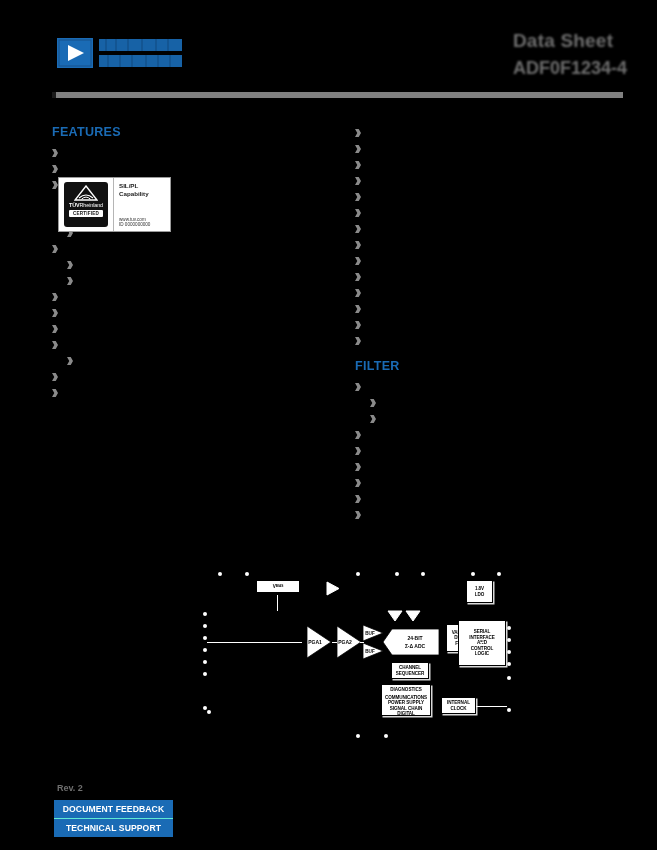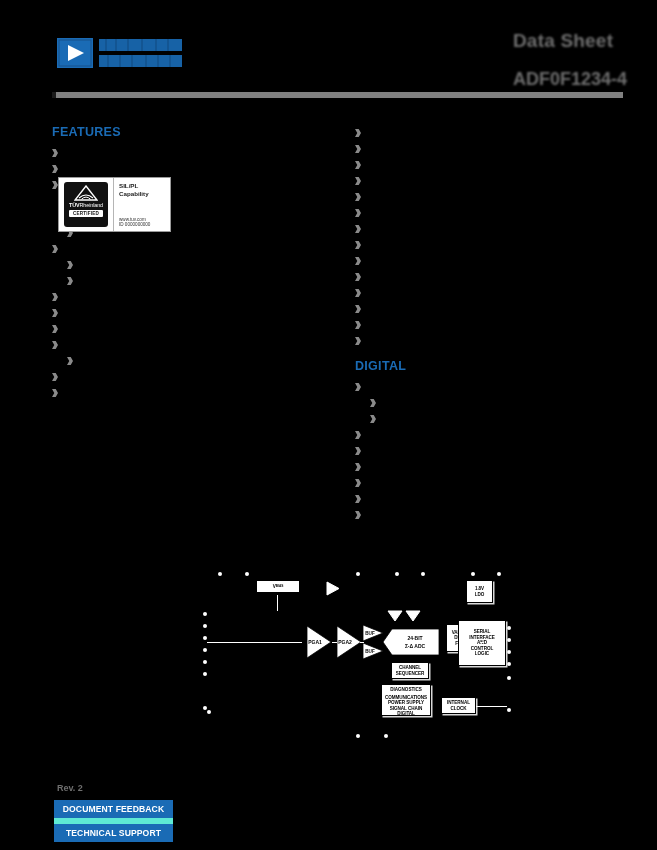--- a/index.html
+++ b/index.html
@@ -14,21 +14,21 @@
   .logo{position:absolute;left:57px;top:36px;width:125px;height:34px;}
   .logo svg{display:block;}
 
   .hdr-right{position:absolute;right:30px;top:30px;}
   .hdr-title{
     font-size:19px;font-weight:bold;letter-spacing:.2px;color:#6e6e6e;
     line-height:22px;filter:blur(0.8px);
   }
   .hdr-part{
     font-size:18px;font-weight:bold;color:#6e6e6e;line-height:22px;
-    margin-top:16px;filter:blur(0.9px);
+    margin-top:5px;filter:blur(0.9px);
   }
 
   .rule{position:absolute;left:52px;top:92px;width:571px;height:6px;background:#808080;}
   .rule::before{content:"";position:absolute;left:0;top:0;width:4px;height:6px;background:#1a1a1a;}
 
   
   .col{position:absolute;top:125px;width:268px;}
   .col-left{left:52px;}
   .col-right{left:355px;}
 
@@ -97,21 +97,21 @@
 
   
   .foot-label{
     position:absolute;left:57px;top:783px;font-size:9px;font-weight:bold;
     color:#6e6e6e;filter:blur(0.7px);
   }
   .foot-btns{position:absolute;left:54px;top:800px;width:119px;}
   .foot-btn{
     background:#1a6bb5;color:#fff;font-size:8.6px;font-weight:bold;
     text-align:center;padding:4px 0;letter-spacing:.1px;
-    border-bottom:6px solid #5eead4;
+    border-bottom:1px solid #5eead4;
   }
   .foot-btn.second{border-bottom:none;}
 </style>
 </head>
 <body>
 
 <div class="page">
 
   <div class="logo">
     <svg width="125" height="34" viewBox="0 0 125 34">
@@ -204,21 +204,21 @@
         <li><span class="txt">█████████████████████</span></li>
         <li><span class="txt">██████████████</span></li>
         <li><span class="txt">██████████████████</span></li>
         <li><span class="txt">████████████████</span></li>
         <li><span class="txt">████████████████████</span></li>
         <li><span class="txt">█████████████</span></li>
         <li><span class="txt">█████████████████</span></li>
         <li><span class="txt">███████████████</span></li>
         <li><span class="txt">███████████████████</span></li>
       </ul>
-    <div class="sec-head" style="margin-top:10px">DIGITAL</div>
+    <div class="sec-head" style="margin-top:10px">FILTER</div>
     <ul class="blist" id="general-list">
         <li><span class="txt">██████████████████</span></li>
         <li class="sub"><span class="txt">███████████████</span></li>
         <li class="sub"><span class="txt">█████████████████</span></li>
         <li><span class="txt">██████████████</span></li>
       </ul>
     <ul class="blist" id="applications-list">
         <li><span class="txt">████████████████</span></li>
         <li><span class="txt">██████████████████</span></li>
         <li><span class="txt">██████████████</span></li>

